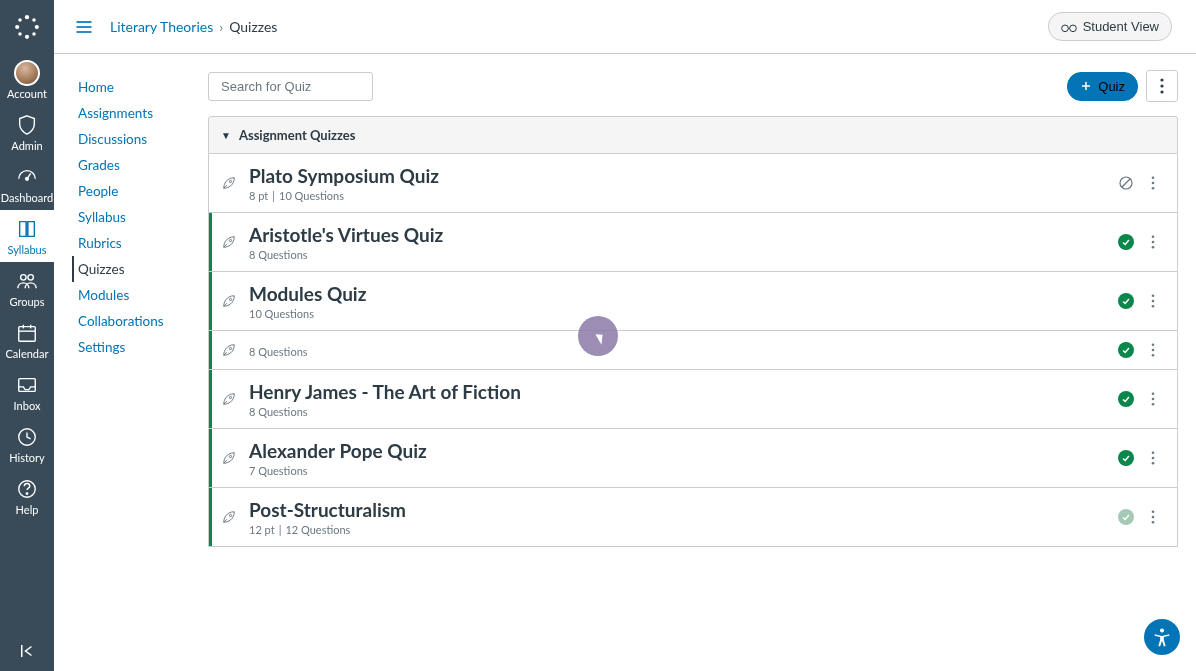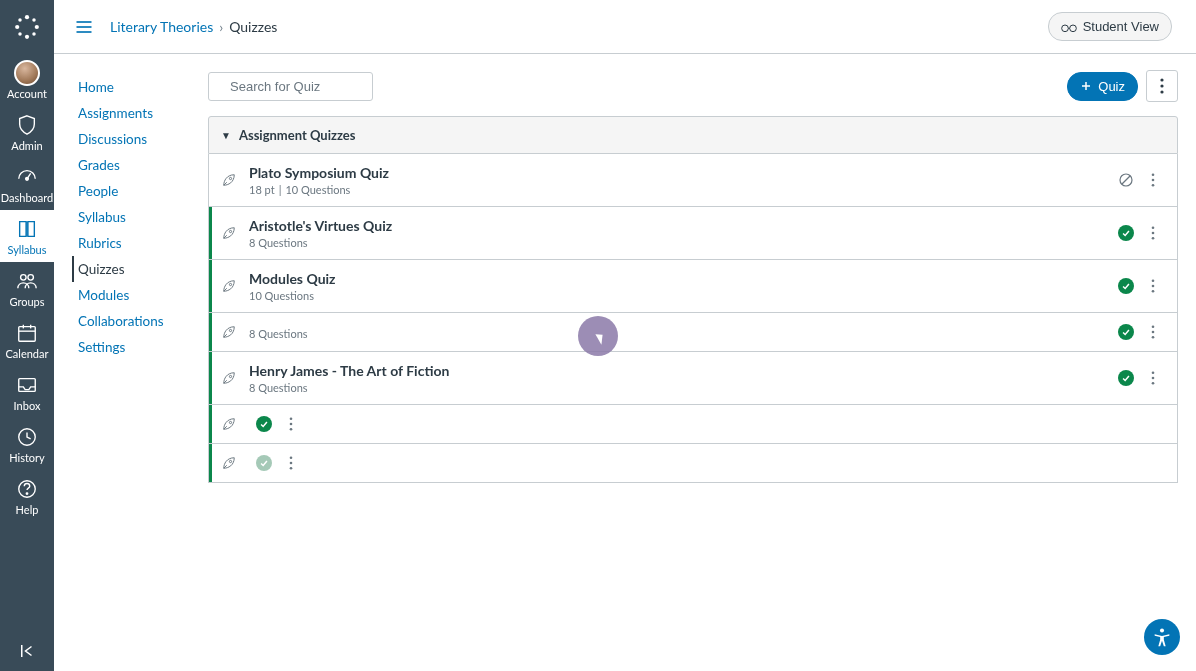--- a/index.html
+++ b/index.html
@@ -20,44 +20,44 @@
 
   
   .top-bar { display: flex; align-items: center; padding: 12px 24px 12px 18px; border-bottom: 1px solid #C7CDD1; }
   .hamburger { width: 24px; height: 24px; display: flex; align-items: center; justify-content: center; color: #0374B5; cursor: pointer; margin-right: 14px; }
   .breadcrumb { display: flex; align-items: center; gap: 6px; font-size: 14px; }
   .breadcrumb .crumb-link { color: #0374B5; text-align: center; }
   .breadcrumb .sep { color: #73818C; }
   .breadcrumb .crumb-current { color: #2D3B45; }
   .top-bar .spacer { flex: 1; }
   .btn { border: 1px solid #C7CDD1; background: #F5F5F5; border-radius: 14px; padding: 6px 12px; font-size: 13px; cursor: pointer; display: inline-flex; align-items: center; gap: 6px; color: #2D3B45; }
-  .btn-primary { background: #0374B5; color: #ffffff; border-color: #0374B5; }
+  .btn-primary { background: #0374B5; color: #000000; border-color: #0374B5; }
   .icon-btn { border: 1px solid #C7CDD1; background: #fff; border-radius: 3px; width: 32px; height: 32px; display: inline-flex; align-items: center; justify-content: center; cursor: pointer; color: #2D3B45; }
 
   
   .body { display: flex; flex: 1; overflow: hidden; }
   .course-nav { width: 130px; padding: 20px 0 0 18px; }
   .course-nav .cn-item { display: block; padding: 5px 0 5px 6px; color: #0374B5; font-size: 13.5px; cursor: pointer; }
   .course-nav .cn-item.active { color: #2D3B45; border-left: 2px solid #2D3B45; padding-left: 4px; font-weight: 400; }
 
   .content { flex: 1; padding: 16px 18px 0 24px; overflow: auto; }
   .toolbar-row { display: flex; align-items: center; gap: 8px; margin-bottom: 14px; }
-  .search-input { width: 165px; border: 1px solid #C7CDD1; border-radius: 3px; padding: 6px 21px; font-size: 13px; color: #2D3B45; }
+  .search-input { width: 165px; border: 1px solid #C7CDD1; border-radius: 3px; padding: 6px 12px; font-size: 13px; color: #2D3B45; }
   .search-input::placeholder { color: #6B7780; }
   .toolbar-row .tb-spacer { flex: 1; }
 
   .section-header { background: #F5F5F5; border: 1px solid #C7CDD1; border-radius: 3px 3px 0 0; padding: 10px 12px; display: flex; align-items: center; gap: 8px; font-weight: 700; font-size: 13px; color: #2D3B45; cursor: pointer; }
   .section-header .caret { font-size: 10px; }
 
   .quiz-list { border-left: 1px solid #C7CDD1; border-right: 1px solid #C7CDD1; }
   .quiz-row { display: flex; align-items: center; padding: 10px 12px 10px 0; border-bottom: 1px solid #C7CDD1; position: relative; }
   .quiz-row.published::before { content: ""; position: absolute; left: 0; top: 0; bottom: 0; width: 3px; background: #0B874B; }
   .quiz-row .rocket { width: 40px; display: flex; align-items: center; justify-content: center; color: #6B7780; }
   .quiz-row .qmeta { flex: 1; }
-  .quiz-row .qtitle { font-weight: 700; font-size: 14px; color: #2D3B45; cursor: pointer; }
+  .quiz-row .qtitle { font-weight: 700; font-size: 19px; color: #2D3B45; cursor: pointer; }
   .quiz-row .qsub { font-size: 11px; color: #6B7780; margin-top: 2px; }
   .quiz-row .qsub .divider { margin: 0 4px; }
   .quiz-row .status-icon { width: 30px; display: flex; align-items: center; justify-content: center; }
   .quiz-row .row-menu { width: 24px; display: flex; align-items: center; justify-content: center; color: #6B7780; cursor: pointer; }
 
   .pub-check { width: 16px; height: 16px; border-radius: 50%; background: #0B874B; display: flex; align-items: center; justify-content: center; }
   .pub-check.faded { background: #A5C9B7; }
   .unpub { width: 16px; height: 16px; display: flex; align-items: center; justify-content: center; color: #6B7780; }
 
   
@@ -250,21 +250,21 @@
           <div class="quiz-row">
             <div class="rocket">
               <svg width="18" height="18" viewBox="0 0 24 24" fill="none" stroke="#6B7780" stroke-width="1.3">
                 <path d="M5 19 C5 13 9 5 19 5 C19 15 11 19 5 19 Z"></path>
                 <path d="M9 15 L5 19"></path>
                 <circle cx="14" cy="10" r="1.5"></circle>
               </svg>
             </div>
             <div class="qmeta">
               <div class="qtitle">Plato Symposium Quiz</div>
-              <div class="qsub"><span>18 pt</span><span class="divider">|</span><span>10 Questions</span></div>
+              <div class="qsub"><span>8 pt</span><span class="divider">|</span><span>10 Questions</span></div>
             </div>
             <div class="status-icon">
               <div class="unpub">
                 <svg width="16" height="16" viewBox="0 0 24 24" fill="none" stroke="#6B7780" stroke-width="1.8">
                   <circle cx="12" cy="12" r="9"></circle>
                   <line x1="6" y1="18" x2="18" y2="6"></line>
                 </svg>
               </div>
             </div>
             <div class="row-menu">
@@ -383,20 +383,24 @@
             </div>
           </div>
           <div class="quiz-row published">
             <div class="rocket">
               <svg width="18" height="18" viewBox="0 0 24 24" fill="none" stroke="#6B7780" stroke-width="1.3">
                 <path d="M5 19 C5 13 9 5 19 5 C19 15 11 19 5 19 Z"></path>
                 <path d="M9 15 L5 19"></path>
                 <circle cx="14" cy="10" r="1.5"></circle>
               </svg>
             </div>
+            <div class="qmeta">
+              <div class="qtitle">Alexander Pope Quiz</div>
+              <div class="qsub"><span>7 Questions</span></div>
+            </div>
             <div class="status-icon">
               <div class="pub-check">
                 <svg width="10" height="10" viewBox="0 0 24 24" fill="none" stroke="#fff" stroke-width="3.5">
                   <polyline points="5,13 10,18 19,7"></polyline>
                 </svg>
               </div>
             </div>
             <div class="row-menu">
               <svg width="4" height="14" viewBox="0 0 4 16" fill="#6B7780">
                 <circle cx="2" cy="2" r="1.5"></circle>
@@ -405,20 +409,24 @@
               </svg>
             </div>
           </div>
           <div class="quiz-row published">
             <div class="rocket">
               <svg width="18" height="18" viewBox="0 0 24 24" fill="none" stroke="#6B7780" stroke-width="1.3">
                 <path d="M5 19 C5 13 9 5 19 5 C19 15 11 19 5 19 Z"></path>
                 <path d="M9 15 L5 19"></path>
                 <circle cx="14" cy="10" r="1.5"></circle>
               </svg>
+            </div>
+            <div class="qmeta">
+              <div class="qtitle">Post-Structuralism</div>
+              <div class="qsub"><span>12 pt</span><span class="divider">|</span><span>12 Questions</span></div>
             </div>
             <div class="status-icon">
               <div class="pub-check faded">
                 <svg width="10" height="10" viewBox="0 0 24 24" fill="none" stroke="#fff" stroke-width="3.5">
                   <polyline points="5,13 10,18 19,7"></polyline>
                 </svg>
               </div>
             </div>
             <div class="row-menu">
               <svg width="4" height="14" viewBox="0 0 4 16" fill="#6B7780">

